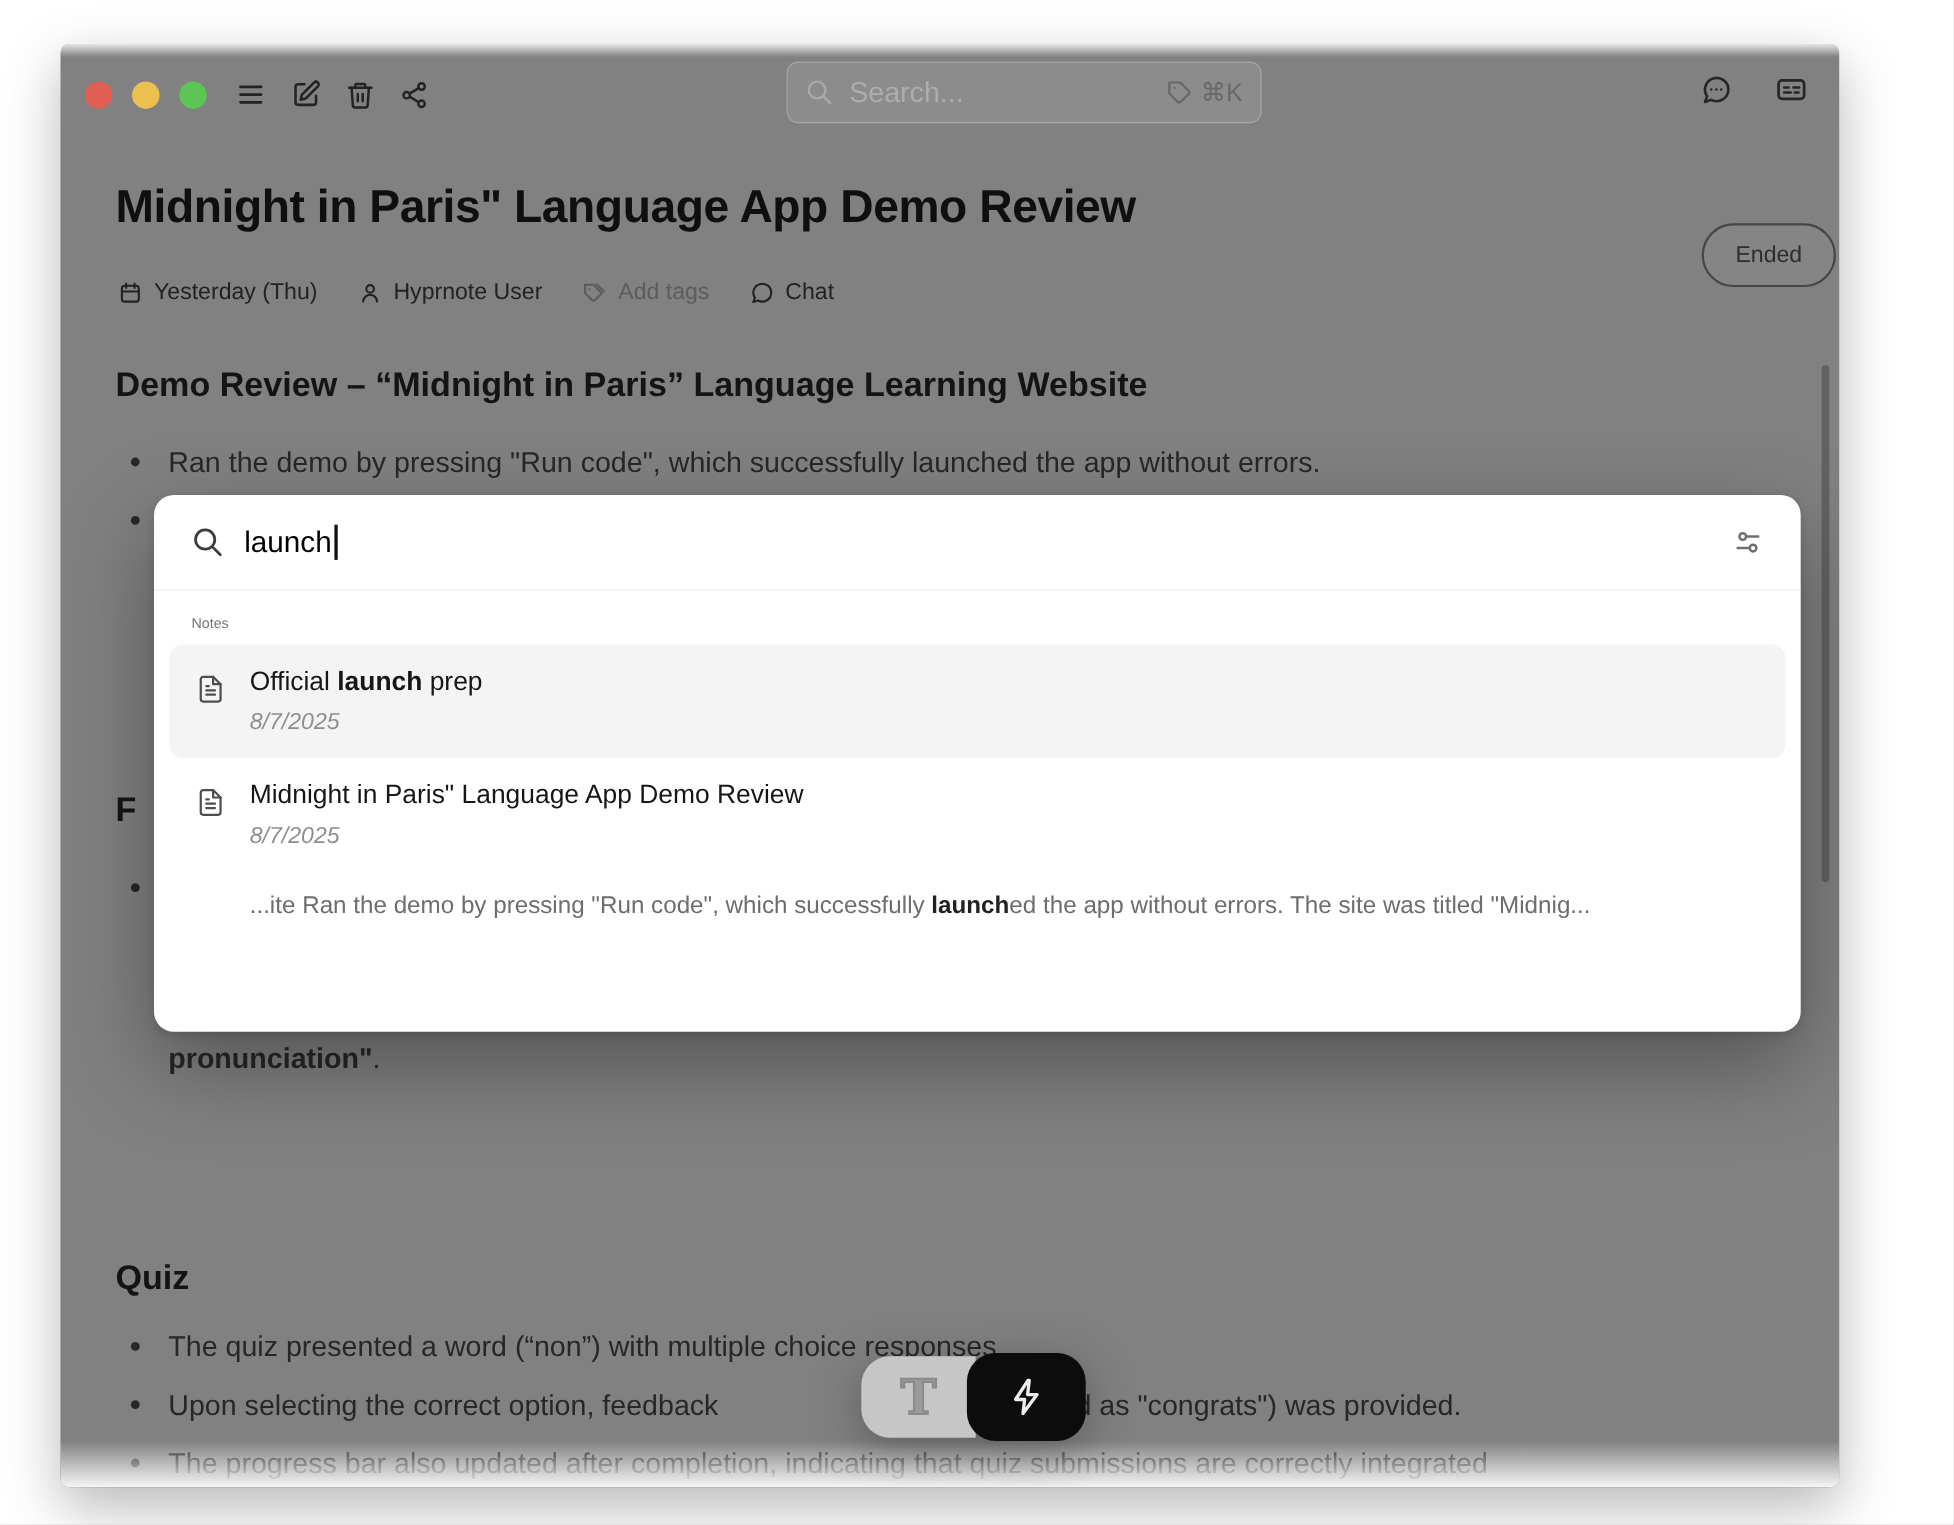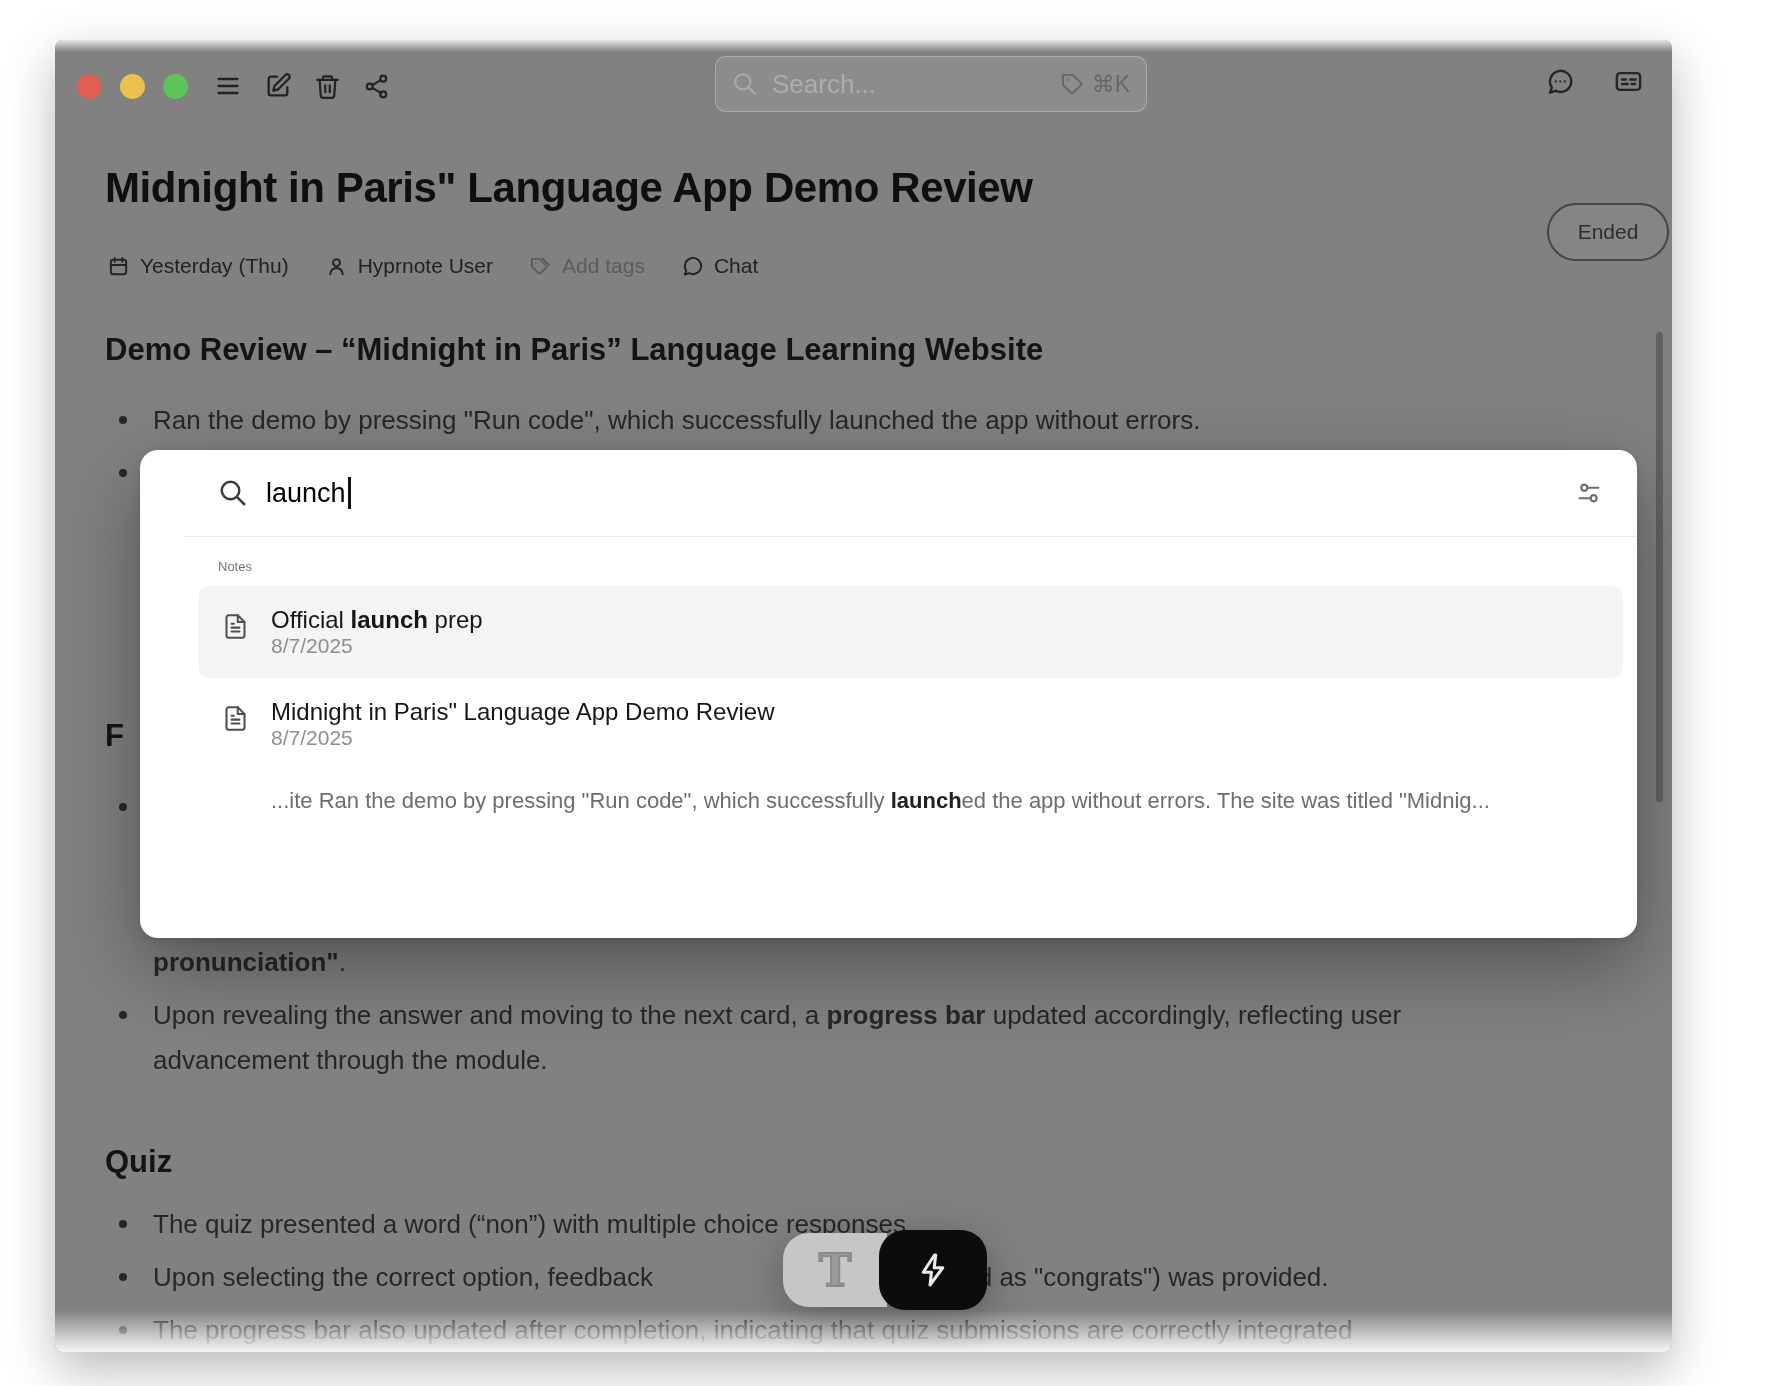--- a/index.html
+++ b/index.html
@@ -49,34 +49,34 @@
   .cont-line{font-size:26px;line-height:45px;color:#272727;padding-left:48px;}
   .group-pron .li{margin-top:8px;}
   .quiz-group{left:50px;top:1104px;}
   .quiz-group .h2{margin-bottom:22px;}
   .cover-gap{display:inline-block;width:235px;}
 
   .scrollbar{position:absolute;right:9px;top:292px;width:7px;height:470px;background:#626262;border-radius:4px;z-index:6;}
 
   
   .modal{position:absolute;left:85px;top:410px;width:1497px;height:488px;background:#fff;border-radius:18px;z-index:40;
-    box-shadow:0 30px 80px rgba(0,0,0,.35),0 2px 8px rgba(0,0,0,.12);padding-left:44px;}
+    box-shadow:0 30px 80px rgba(0,0,0,.35),0 2px 8px rgba(0,0,0,.12);}
   .modal-search{display:flex;align-items:center;padding:27px 34px;}
   .modal-search .mag{color:#3c3c3c;}
   .query{margin-left:18px;font-size:27px;color:#000;}
   .caret{display:inline-block;width:3px;height:32px;background:#111;margin-left:2px;vertical-align:-5px;}
   .sliders{margin-left:auto;color:#6e6e6e;}
   .modal-divider{height:1px;background:#ececec;}
   .section-label{padding:22px 34px 12px;font-size:13px;color:#757575;}
   .result{display:flex;margin:0 14px;padding:20px 24px;border-radius:12px;gap:22px;}
   .result.selected{background:#f4f4f4;}
   .result-icon{color:#4e4e4e;margin-top:5px;flex:0 0 auto;}
   .result-title{font-size:24px;color:#161616;font-weight:500;}
   .result-title .b{font-weight:700;}
-  .result-date{font-size:21px;color:#8e8e8e;}
+  .result-date{font-size:21px;color:#8e8e8e;margin-top:11px;font-style:italic;}
   .result-snippet{font-size:22px;color:#6d6d6d;margin-top:38px;white-space:nowrap;overflow:hidden;max-width:1370px;}
   .result-snippet .b{color:#212121;font-weight:700;}
 
   
   .float-bar{position:absolute;left:728px;top:1190px;display:flex;align-items:flex-start;z-index:45;
     filter:drop-shadow(0 10px 22px rgba(0,0,0,.28));}
   .seg-t{width:104px;height:74px;background:#c6c6c6;border-radius:26px 0 0 26px;margin-top:3px;
     display:flex;align-items:center;justify-content:center;border:none;}
   .seg-t span{font-family:"DejaVu Serif",serif;font-size:44px;font-weight:700;color:#9a9a9a;
     -webkit-text-stroke:1.8px #8a8a8a;}
@@ -206,24 +206,20 @@
 
   <div class="abs h2 h2a">Demo Review – “Midnight in Paris” Language Learning Website</div>
 
   <div class="abs h2 hF">F</div>
   <div class="abs li liF">
     <span class="dot"></span>
   </div>
 
   <div class="abs group-pron">
     <div class="cont-line"><span class="b">pronunciation"</span><span>.</span></div>
-    <div class="li">
-      <span class="dot"></span>
-      <div><span>Upon revealing the answer and moving to the next card, a </span><span class="b">progress bar</span><span> updated accordingly, reflecting user advancement through the module.</span></div>
-    </div>
   </div>
 
   <div class="abs quiz-group">
     <div class="h2">Quiz</div>
     <div class="li">
       <span class="dot"></span>
       <div>The quiz presented a word (“non”) with multiple choice responses.</div>
     </div>
     <div class="li">
       <span class="dot"></span>

